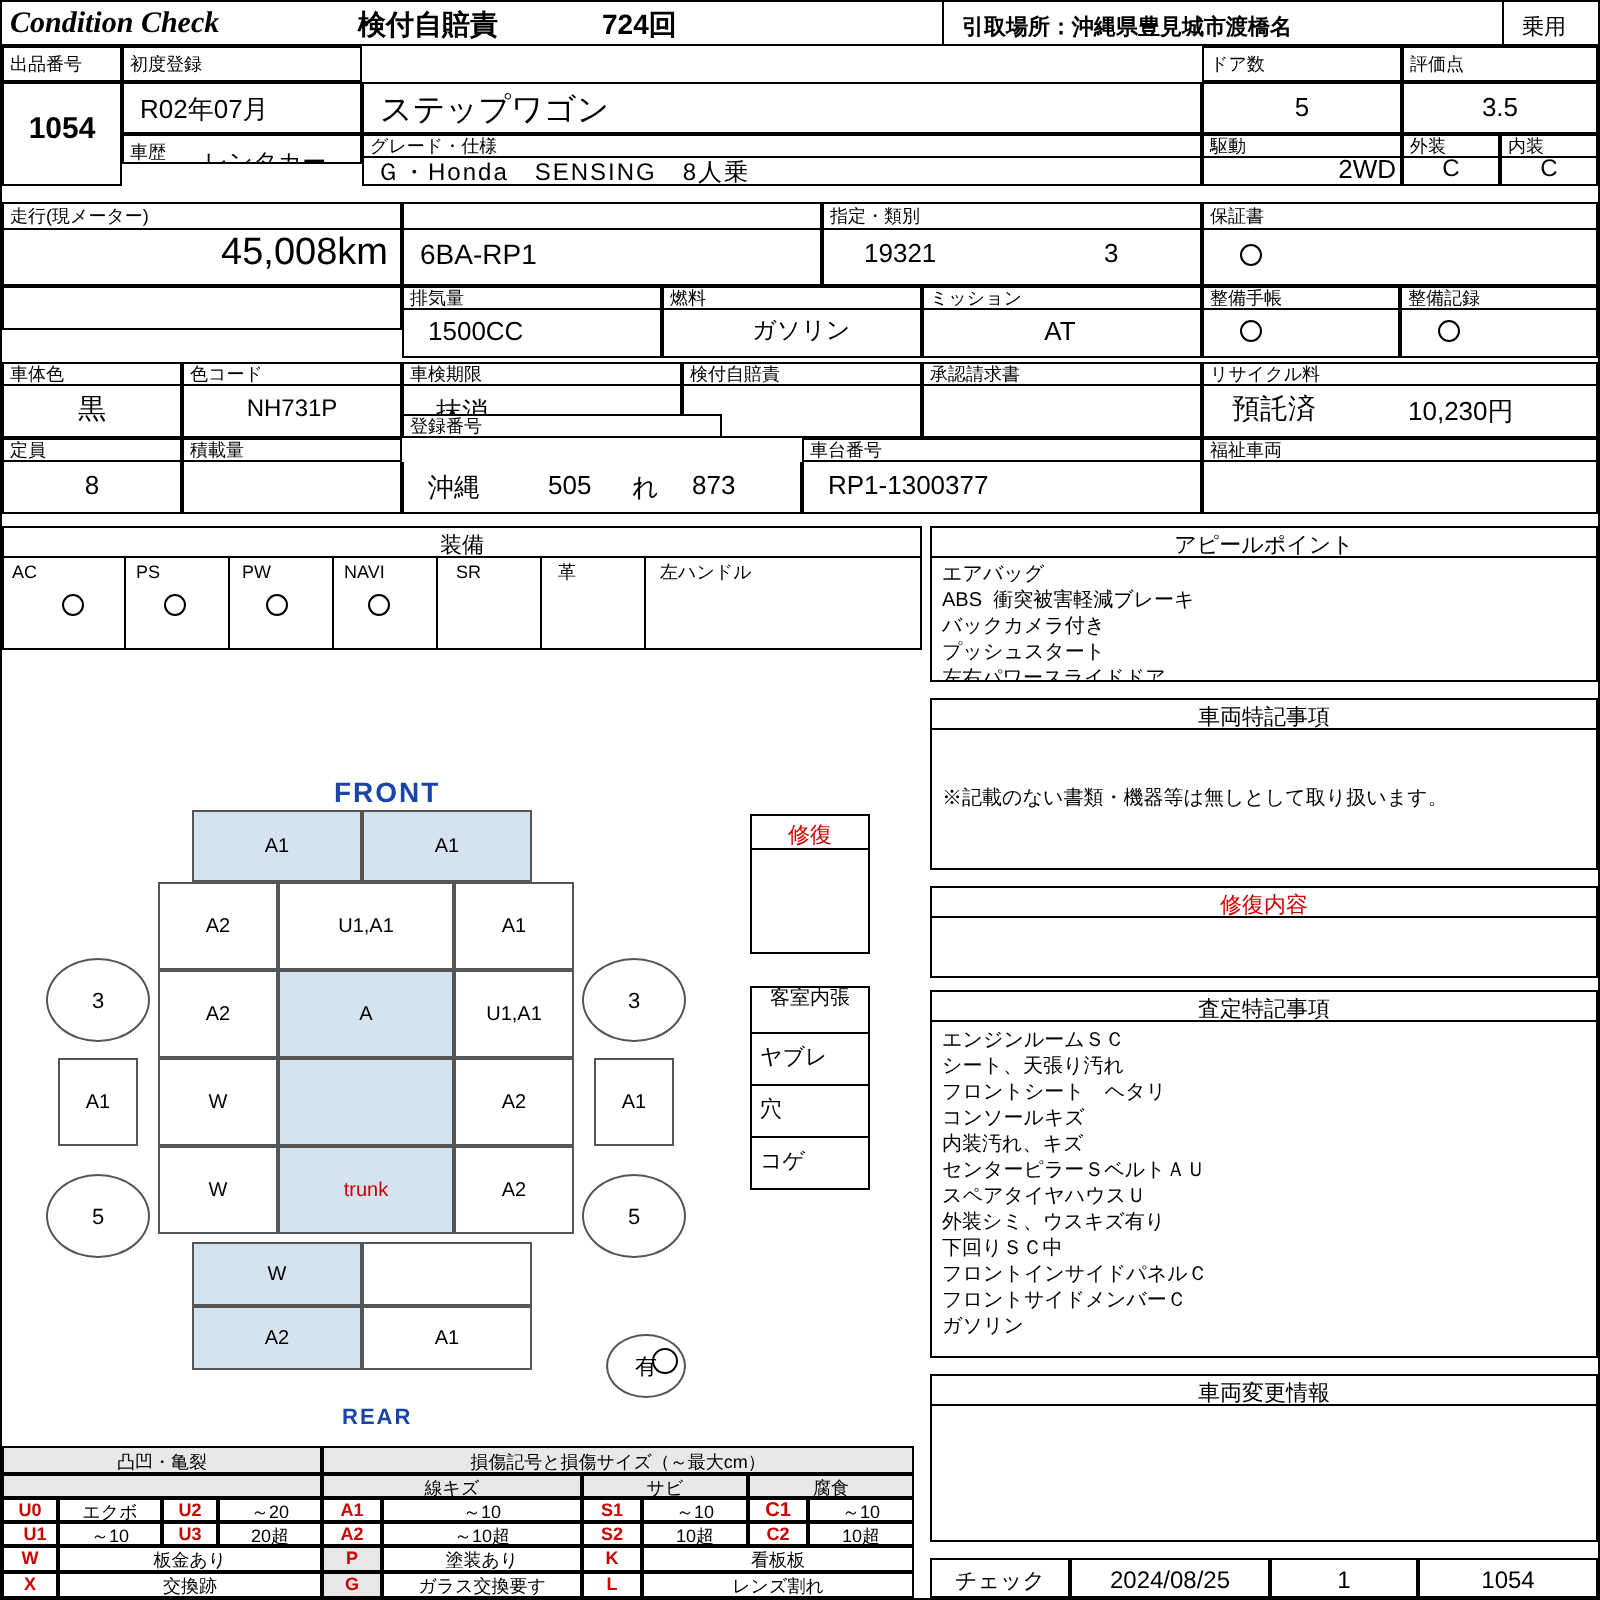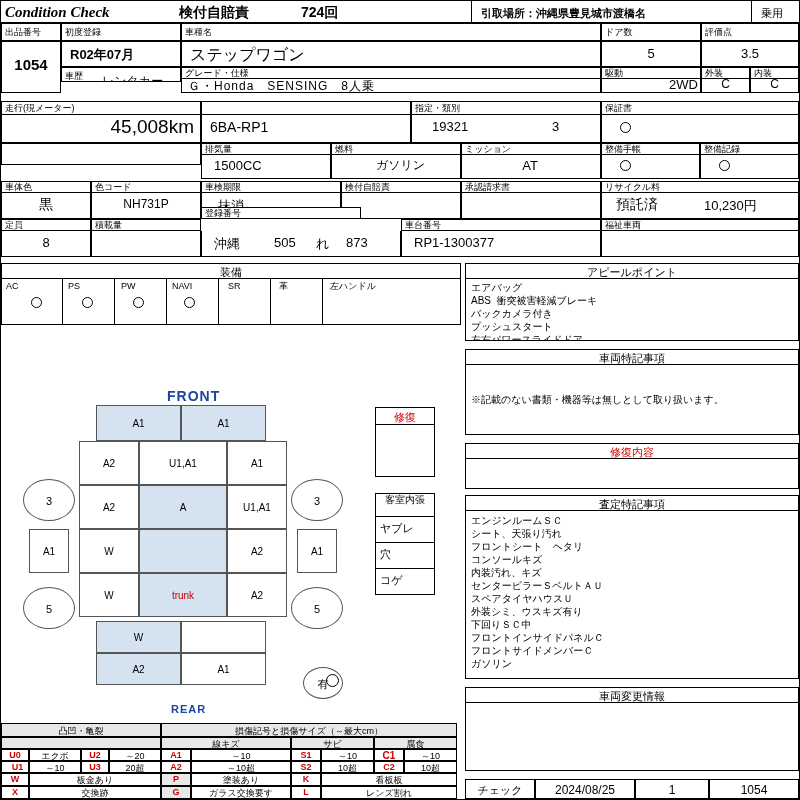--- a/index.html
+++ b/index.html
@@ -121,36 +121,33 @@
   <div class="place">引取場所：沖縄県豊見城市渡橋名</div>
   <div class="vline" style="left:750px;top:0;height:22px;"></div>
   <div class="ride">乗用</div>
 
   <div class="cell" style="left:0;top:22px;width:60px;height:18px;">
     <div class="lbl" style="left:3px;top:3px;text-align:center;">出品番号</div>
   </div>
   <div class="cell" style="left:60px;top:22px;width:120px;height:18px;">
     <div class="lbl" style="left:3px;top:3px;">初度登録</div>
   </div>
-  <div class="cell" style="left:180px;top:22px;width:420px;height:18px;">
-    <div class="lbl" style="left:3px;top:3px;">車種名</div>
-  </div>
   <div class="cell" style="left:600px;top:22px;width:100px;height:18px;">
     <div class="lbl" style="left:3px;top:3px;">ドア数</div>
   </div>
   <div class="cell" style="left:700px;top:22px;width:98px;height:18px;">
     <div class="lbl" style="left:3px;top:3px;">評価点</div>
   </div>
 
   <div class="cell" style="left:0;top:40px;width:60px;height:52px;">
     <div class="val big bold" style="left:0;top:14px;width:58px;text-align:center;">1054</div>
   </div>
 
   <div class="cell" style="left:60px;top:40px;width:120px;height:26px;">
-    <div class="val med" style="left:8px;top:4px;font-weight:bold;">R02年07月</div>
+    <div class="val med" style="left:8px;top:4px;">R02年07月</div>
   </div>
   <div class="cell" style="left:180px;top:40px;width:420px;height:26px;">
     <div class="val" style="left:8px;top:3px;font-size:16px;">ステップワゴン</div>
   </div>
   <div class="cell" style="left:600px;top:40px;width:100px;height:26px;">
     <div class="val med" style="left:0;top:4px;width:98px;text-align:center;">5</div>
   </div>
   <div class="cell" style="left:700px;top:40px;width:98px;height:26px;">
     <div class="val med" style="left:0;top:4px;width:96px;text-align:center;">3.5</div>
   </div>

